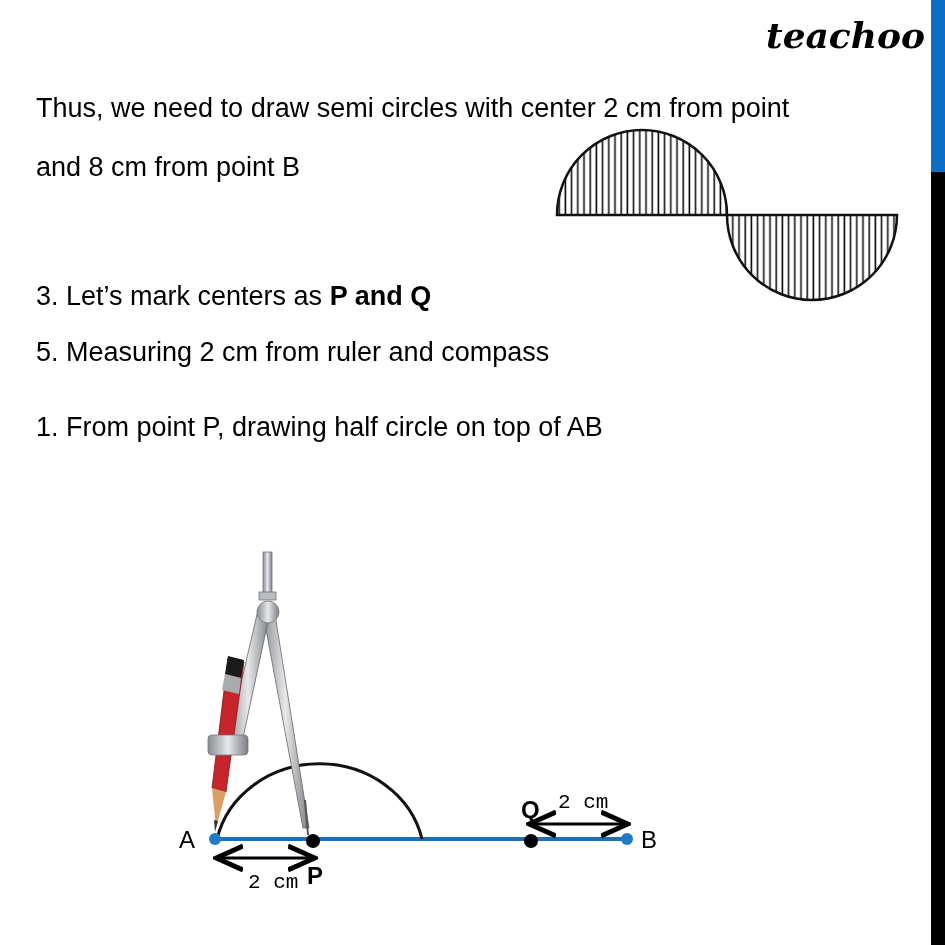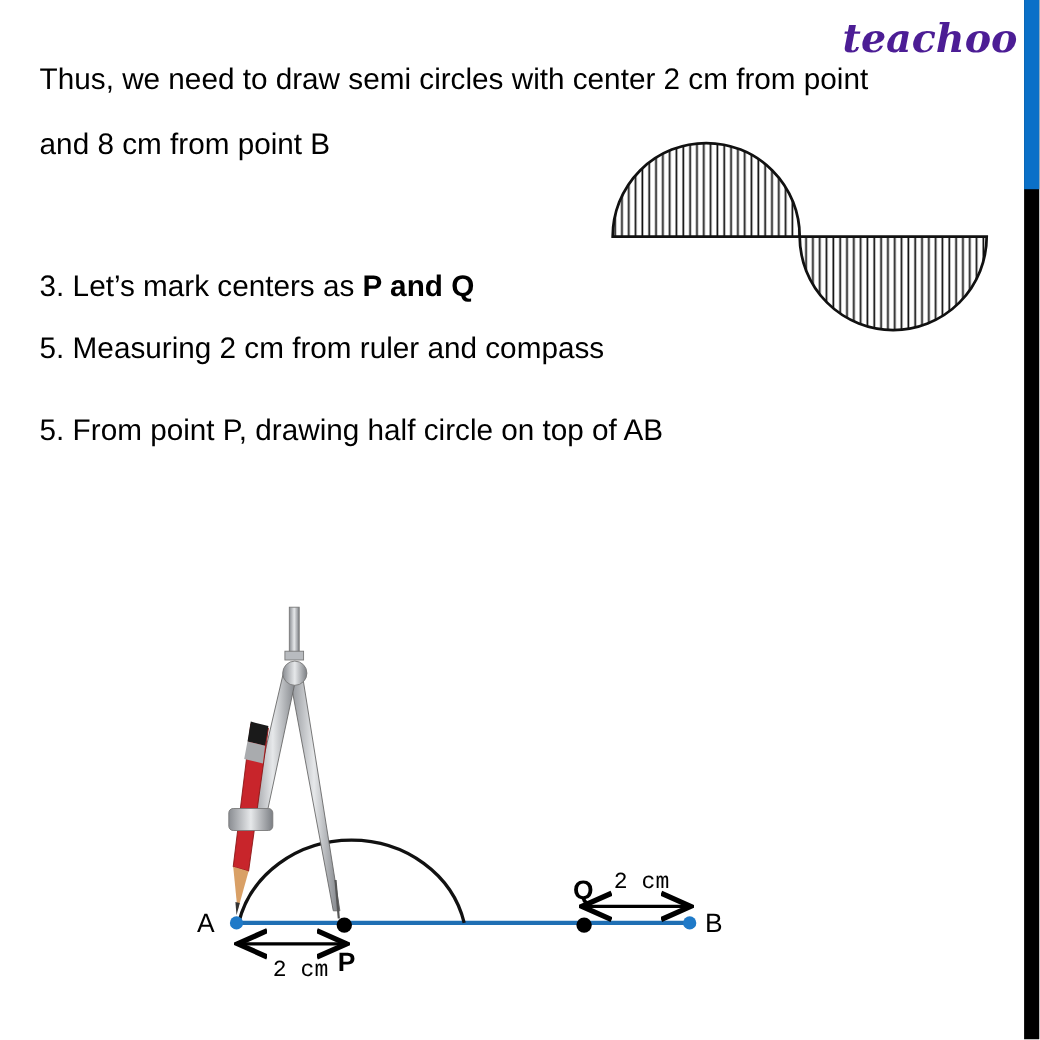--- a/index.html
+++ b/index.html
@@ -5,27 +5,28 @@
     html, body { margin: 0; padding: 0; }
     body {
       width: 945px; height: 945px; position: relative; overflow: hidden;
       background: #ffffff;
       font-family: "Liberation Sans", "DejaVu Sans", sans-serif;
       color: #000;
     }
     .brand {
       position: absolute; left: 766px; top: 14px;
       font-family: "DejaVu Serif", serif; font-weight: bold; font-style: italic;
-      font-size: 36px; letter-spacing: 0px; color: #4c1d95;
+      font-size: 36px; letter-spacing: 0px; color: #000000;
     }
     .side-strip { position: absolute; left: 931px; top: 0; width: 14px; height: 945px; background: #000; }
     .side-strip .thumb { position: absolute; left: 0; top: 0; width: 14px; height: 172px; background: #0a70c8; }
     .line {
       position: absolute; left: 36px; font-size: 27px; line-height: 32px; white-space: nowrap;
       font-family: "Liberation Sans", sans-serif;
+      margin-top: 36px;
     }
     .line b { font-weight: bold; }
     .l1 { top: 56px; }
     .l2 { top: 115px; }
     .l4 { top: 244px; }
     .l5 { top: 300px; }
     .l6 { top: 375px; }
     .sine { position: absolute; left: 550px; top: 125px; }
     .construction { position: absolute; left: 0; top: 540px; }
     .lbl { position: absolute; font-size: 24px; font-family: "Liberation Sans", sans-serif; }
@@ -51,21 +52,21 @@
     </pattern>
   </defs>
 
   <path d="M7,90 A85,85 0 0 1 177,90 Z" fill="url(#hatch)" stroke="#111" stroke-width="2.5"></path>
 
   <path d="M177,90 A85,85 0 0 0 347,90 Z" fill="url(#hatch)" stroke="#111" stroke-width="2.5"></path>
 </svg>
 
 <div class="line l4"><span>3. Let’s mark centers as </span><b>P and Q</b></div>
 <div class="line l5">5. Measuring 2 cm from ruler and compass</div>
-<div class="line l6">5. From point P, drawing half circle on top of AB</div>
+<div class="line l6">1. From point P, drawing half circle on top of AB</div>
 
 <svg class="construction" width="700" height="360" viewBox="0 540 700 360">
   <defs>
     <marker id="arr" markerWidth="10" markerHeight="10" refX="8" refY="5" orient="auto-start-reverse">
       <path d="M0,1 L9,5 L0,9" fill="none" stroke="#000" stroke-width="1.6"></path>
     </marker>
     <linearGradient id="steel" x1="0" x2="1">
       <stop offset="0" stop-color="#8a8d92"></stop>
       <stop offset="0.5" stop-color="#e6e8ea"></stop>
       <stop offset="1" stop-color="#7c7f84"></stop>

